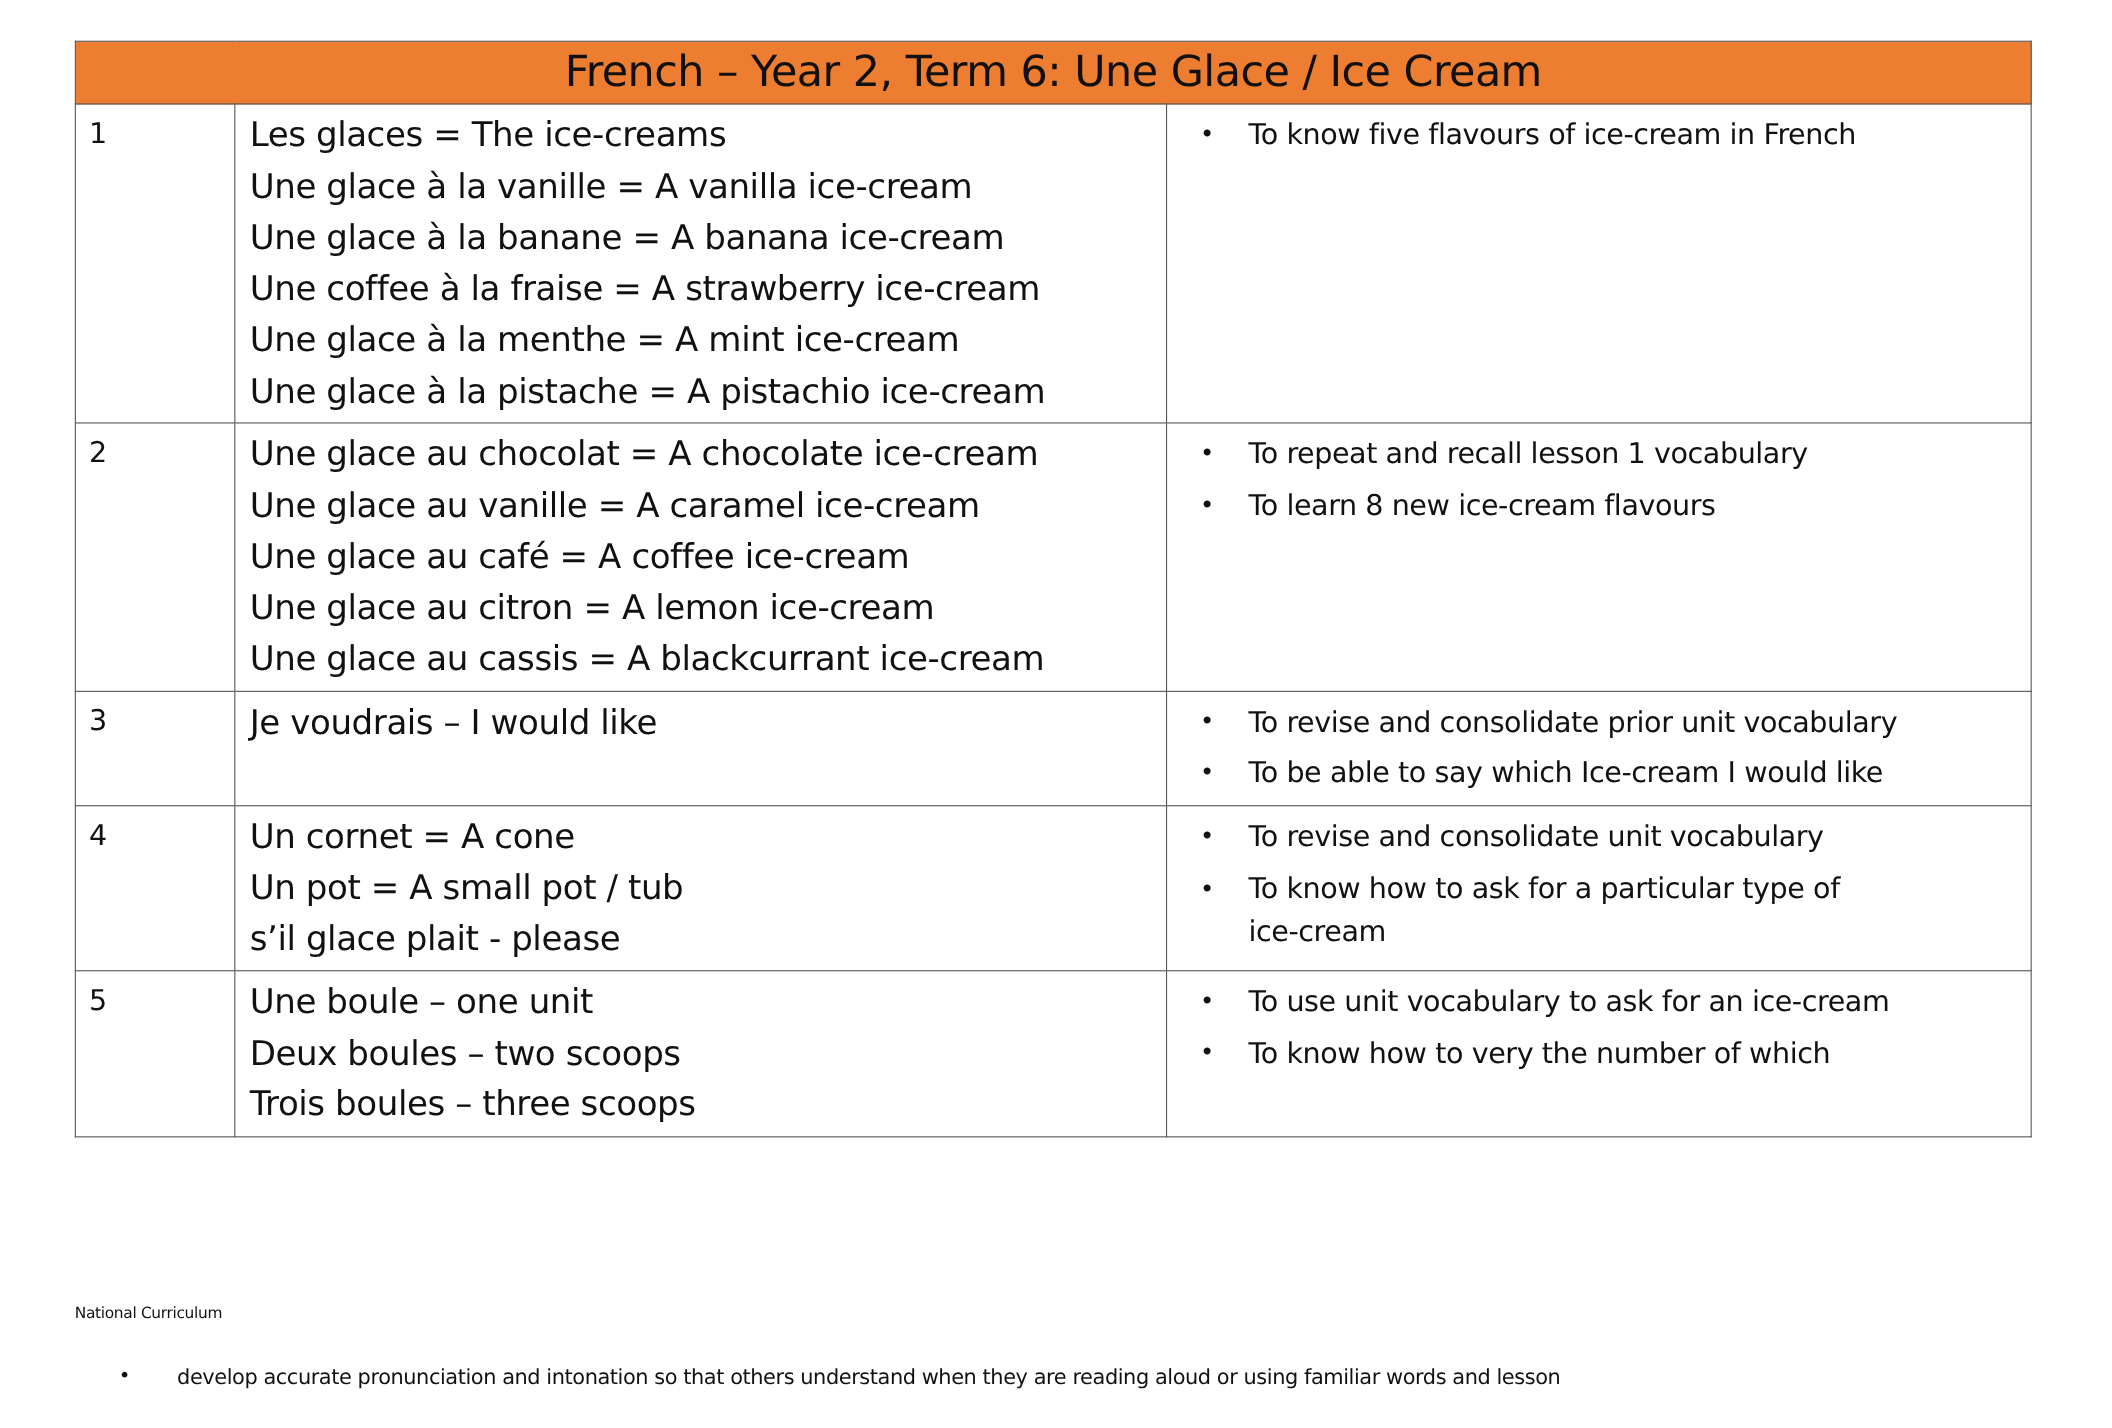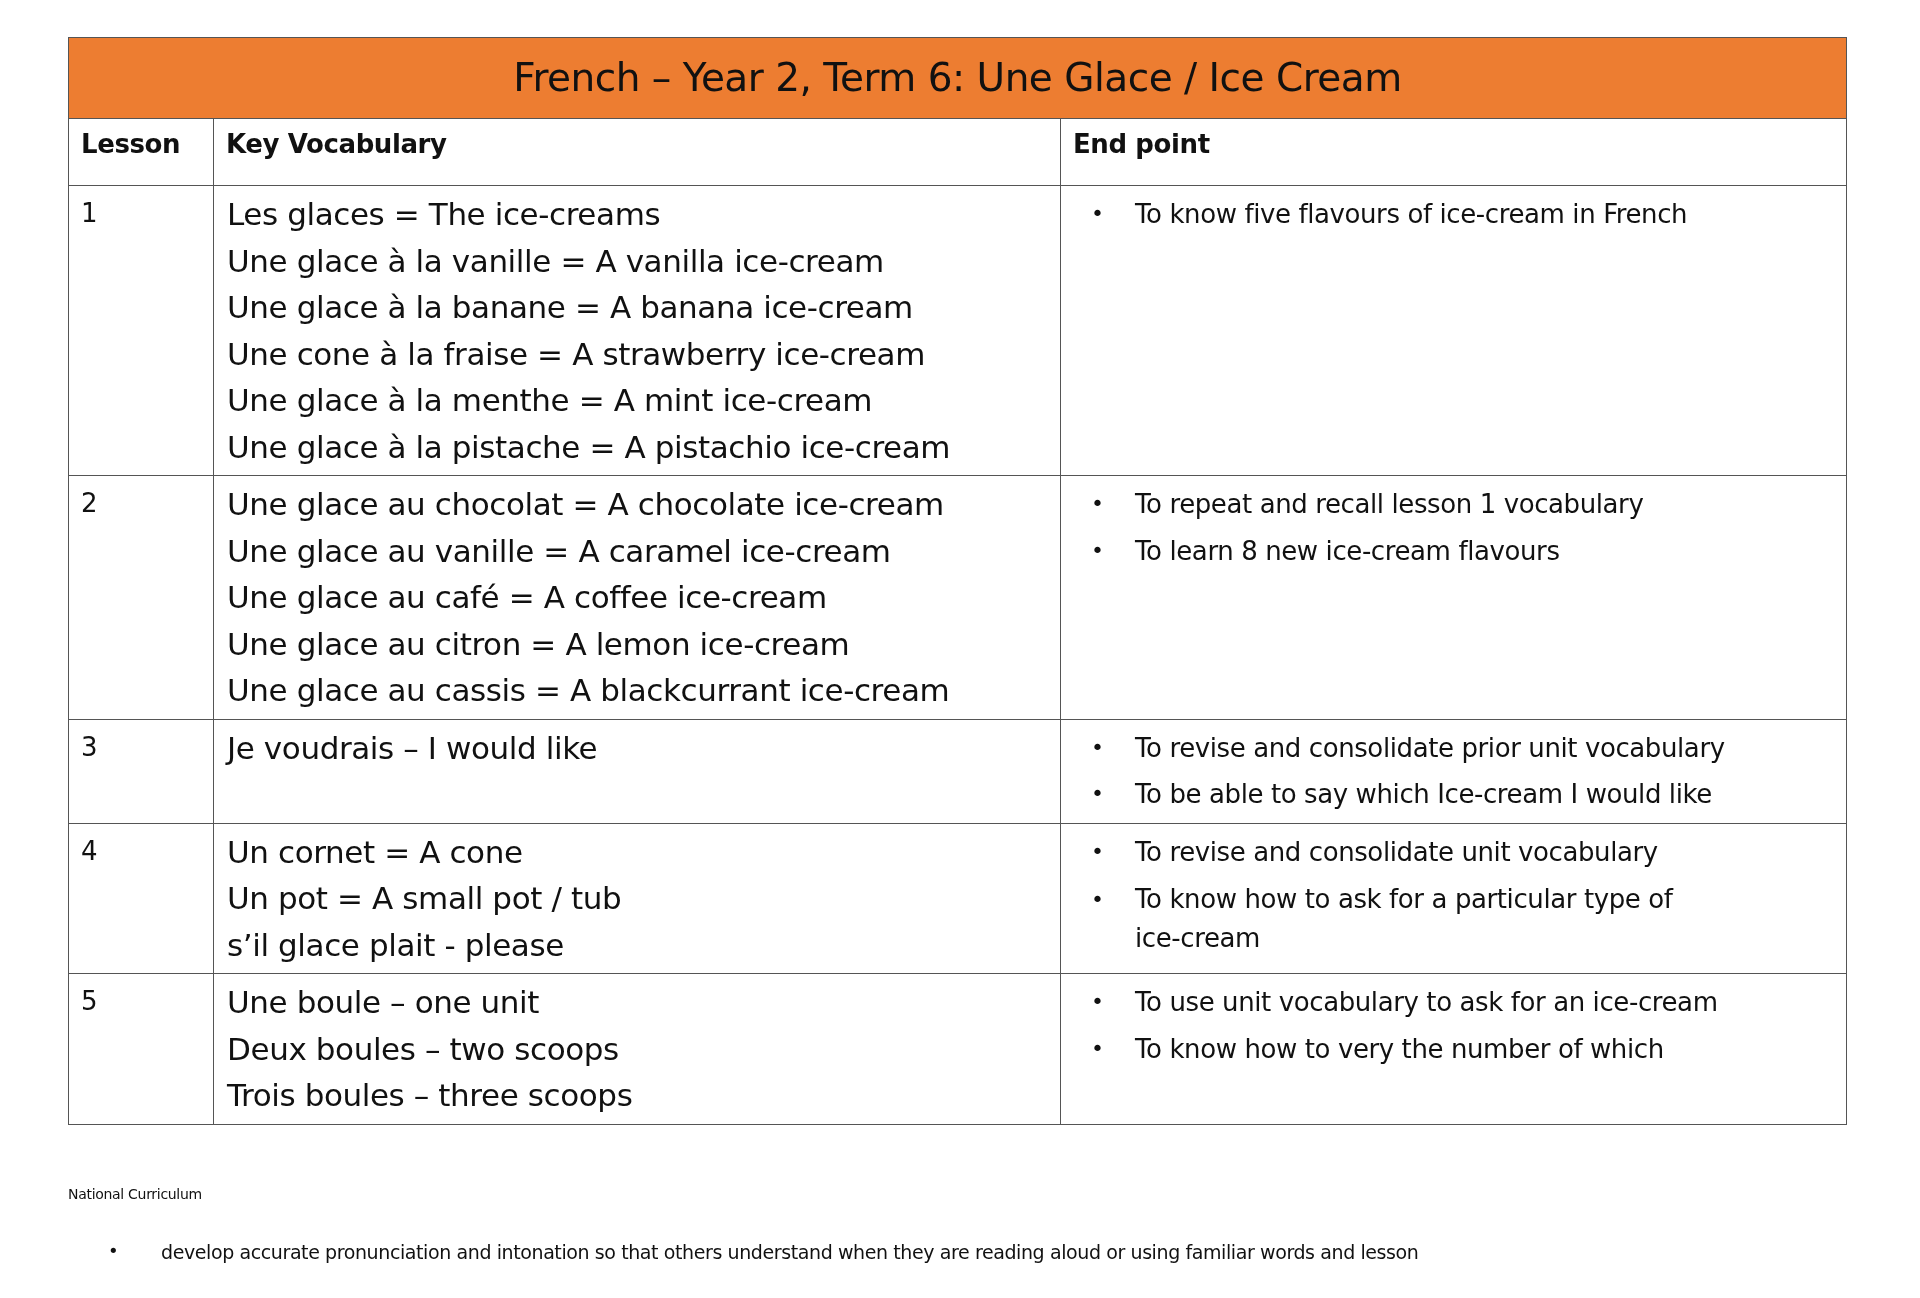--- a/index.html
+++ b/index.html
@@ -1,20 +1,20 @@
 <!DOCTYPE html>
 <html><head>
 <meta charset="utf-8">
 <style>
   html, body { margin: 0; padding: 0; background: #ffffff; }
   body { width: 1920px; height: 1298px; position: relative; overflow: hidden;
          font-family: "DejaVu Sans", sans-serif; color: #111; }
   .doc-table { position: absolute; left: 68px; top: 37px; width: 1778px;
                border-collapse: collapse; table-layout: fixed; }
-  .doc-table td, .doc-table th { border: 1.5px solid #555; vertical-align: top; padding: 12px; }
+  .doc-table td, .doc-table th { border: 1.5px solid #555; vertical-align: top; padding: 0; }
   .title-cell { background: #ED7D31; height: 56px; text-align: center;
                 font-size: 39px; line-height: 56px; font-weight: normal; color: #111;
                 font-family: "DejaVu Sans", sans-serif; letter-spacing: -0.5px; }
   .hdr-cell { height: 56px; font-weight: bold; font-size: 26px; text-align: left;
               padding: 10px 12px 0 12px !important; letter-spacing: -0.4px; }
   .lesson-cell { font-size: 26px; padding: 12px 12px 0 12px !important; }
   .vocab-cell { font-size: 31px; padding: 10px 12px 0 13px !important; }
   .vocab-line { height: 46.5px; line-height: 36px; letter-spacing: -0.4px; white-space: nowrap; }
   .end-cell { font-size: 26px; padding: 10px 12px 0 10px !important; }
   .end-item { position: relative; padding-left: 64px; line-height: 36px; min-height: 46.5px;
@@ -32,33 +32,28 @@
 <table class="doc-table">
   <colgroup>
     <col style="width:145px">
     <col style="width:847px">
     <col style="width:786px">
   </colgroup>
   <tbody>
       <tr>
     <th colspan="3" class="title-cell" style="background: rgb(237, 125, 49);">French – Year 2, Term 6: Une Glace / Ice Cream</th>
   </tr>
-  <tr>
-    <th class="hdr-cell">Lesson</th>
-    <th class="hdr-cell">Key Vocabulary</th>
-    <th class="hdr-cell">End point</th>
-  </tr>
 
   <tr style="height:288px">
     <td class="lesson-cell">1</td>
     <td class="vocab-cell">
       <div class="vocab-line">Les glaces = The ice-creams</div>
       <div class="vocab-line">Une glace à la vanille = A vanilla ice-cream</div>
       <div class="vocab-line">Une glace à la banane = A banana ice-cream</div>
-      <div class="vocab-line">Une cone à la fraise = A strawberry ice-cream</div>
+      <div class="vocab-line">Une coffee à la fraise = A strawberry ice-cream</div>
       <div class="vocab-line">Une glace à la menthe = A mint ice-cream</div>
       <div class="vocab-line">Une glace à la pistache = A pistachio ice-cream</div>
     </td>
     <td class="end-cell">
       <div class="end-item">
         <span class="bullet">•</span>
         <span>To know five flavours of ice-cream in French</span>
       </div>
     </td>
   </tr>

